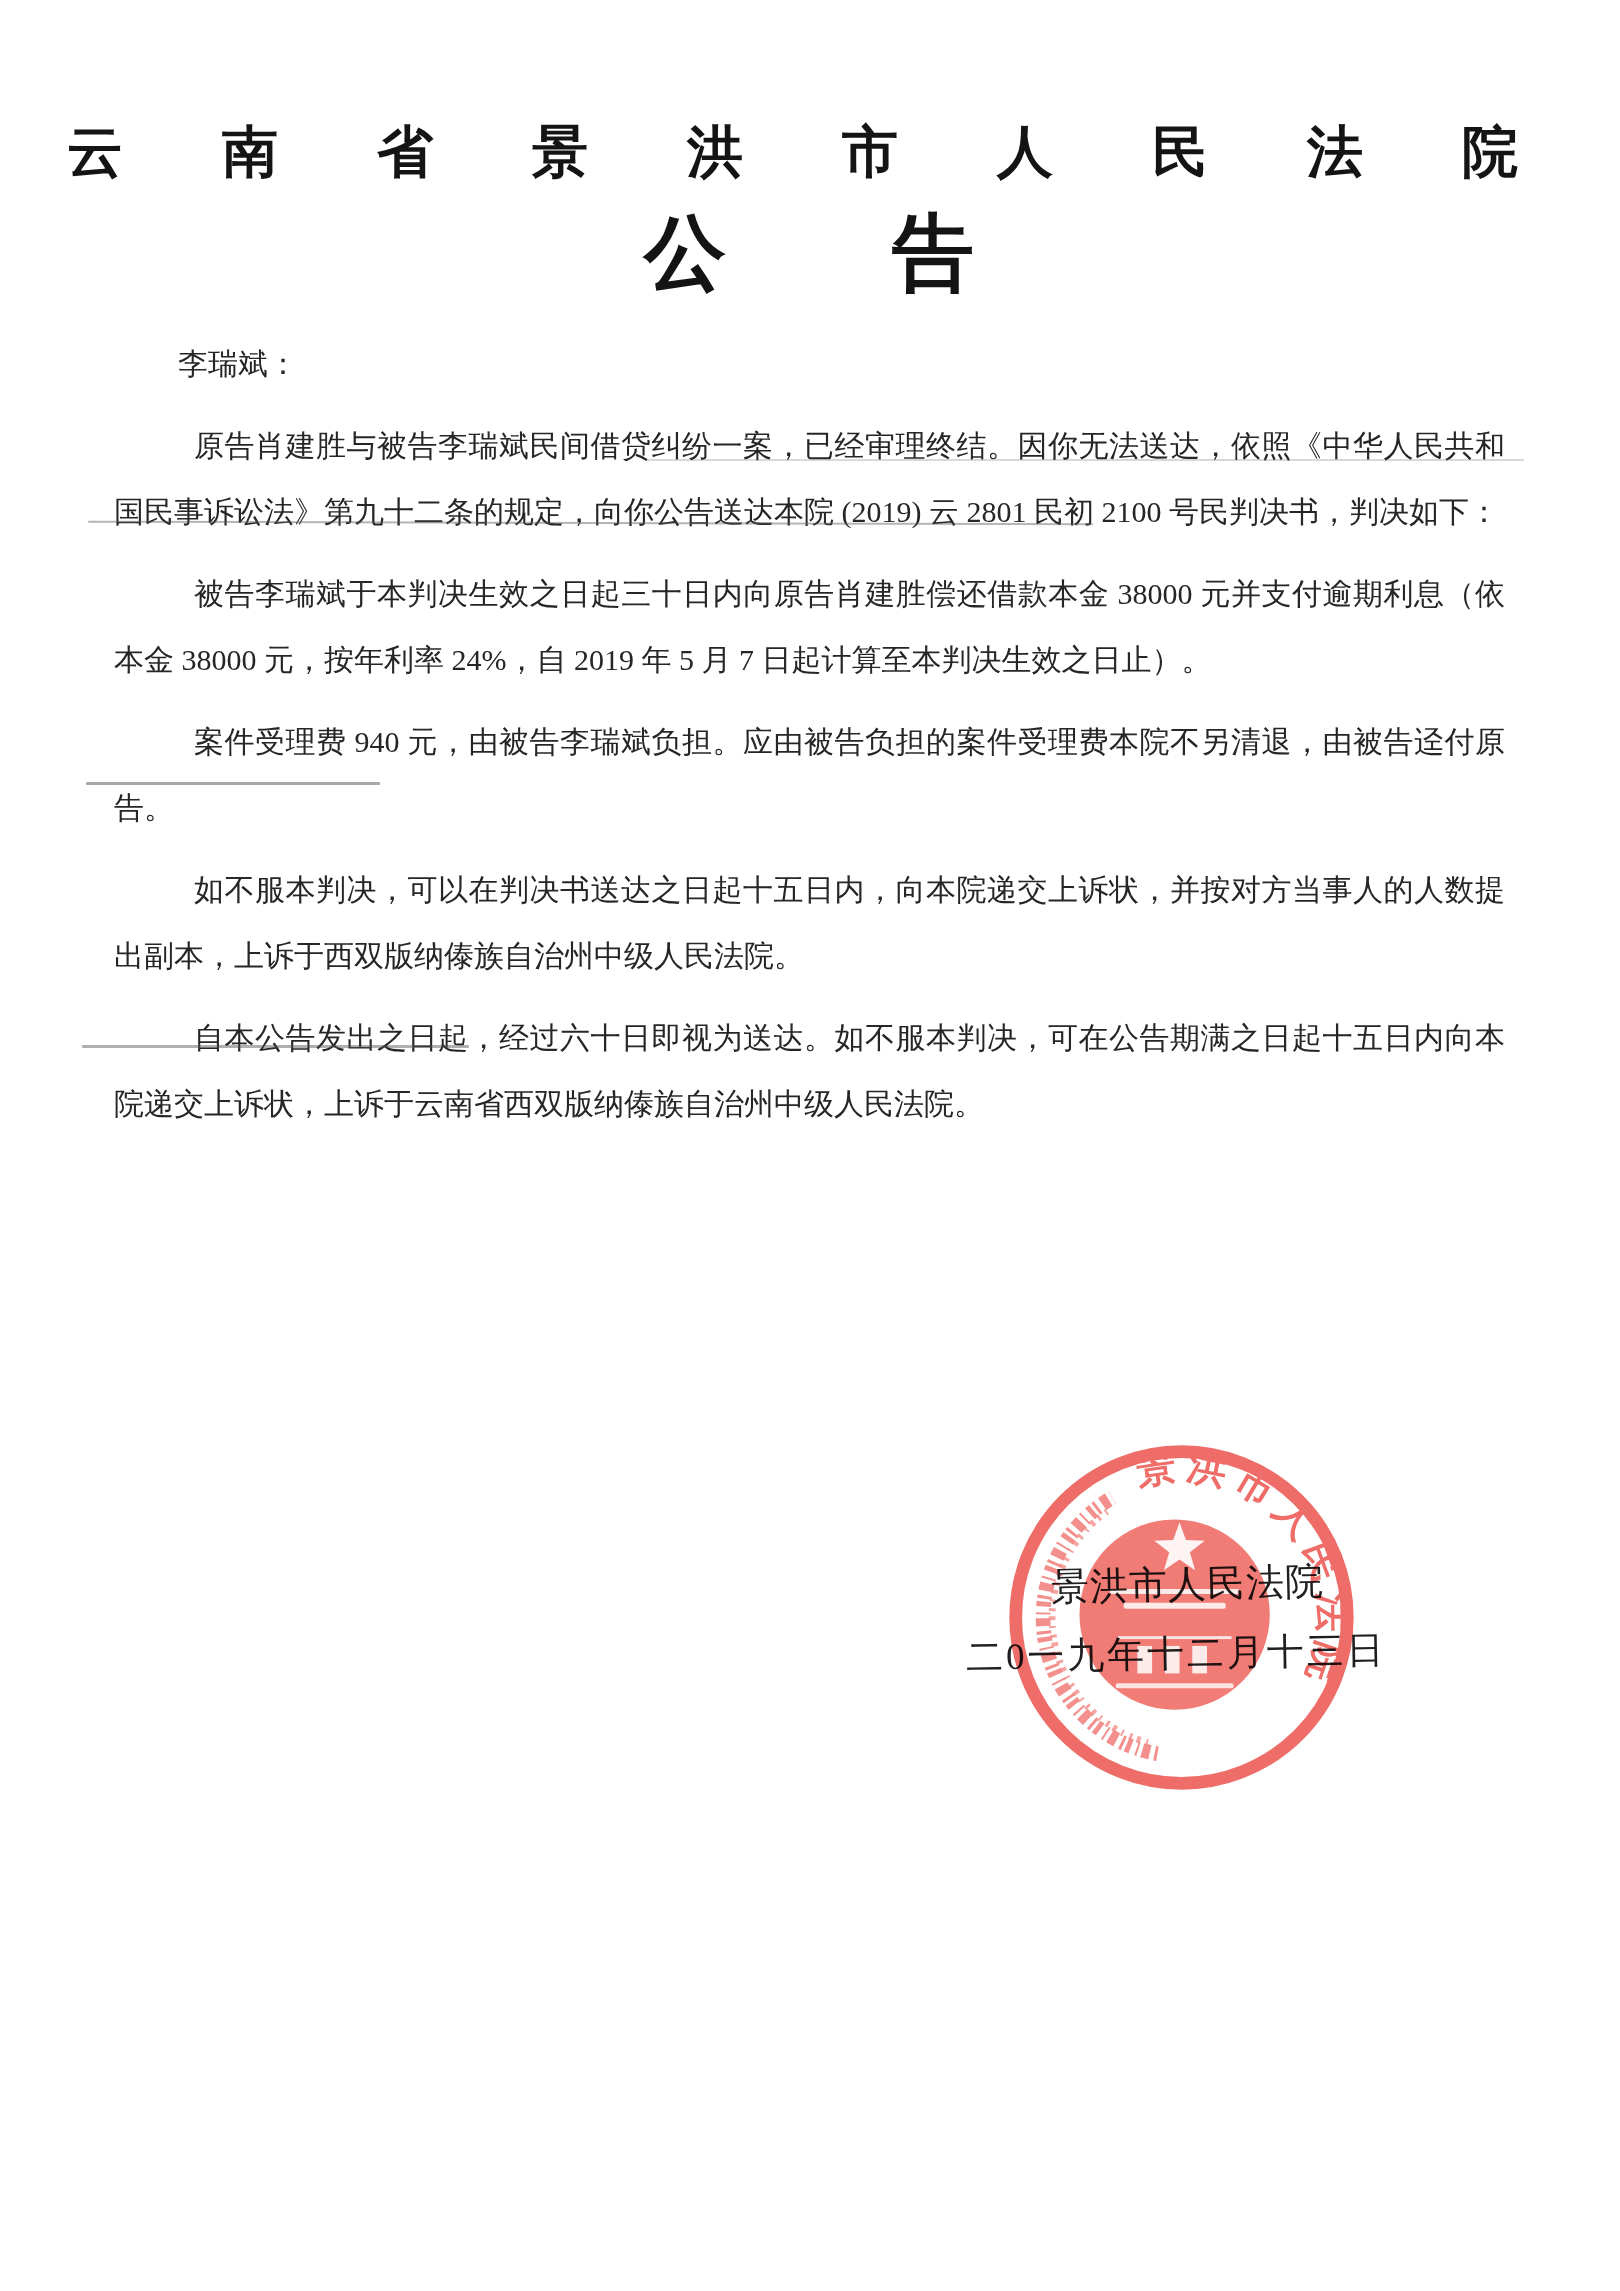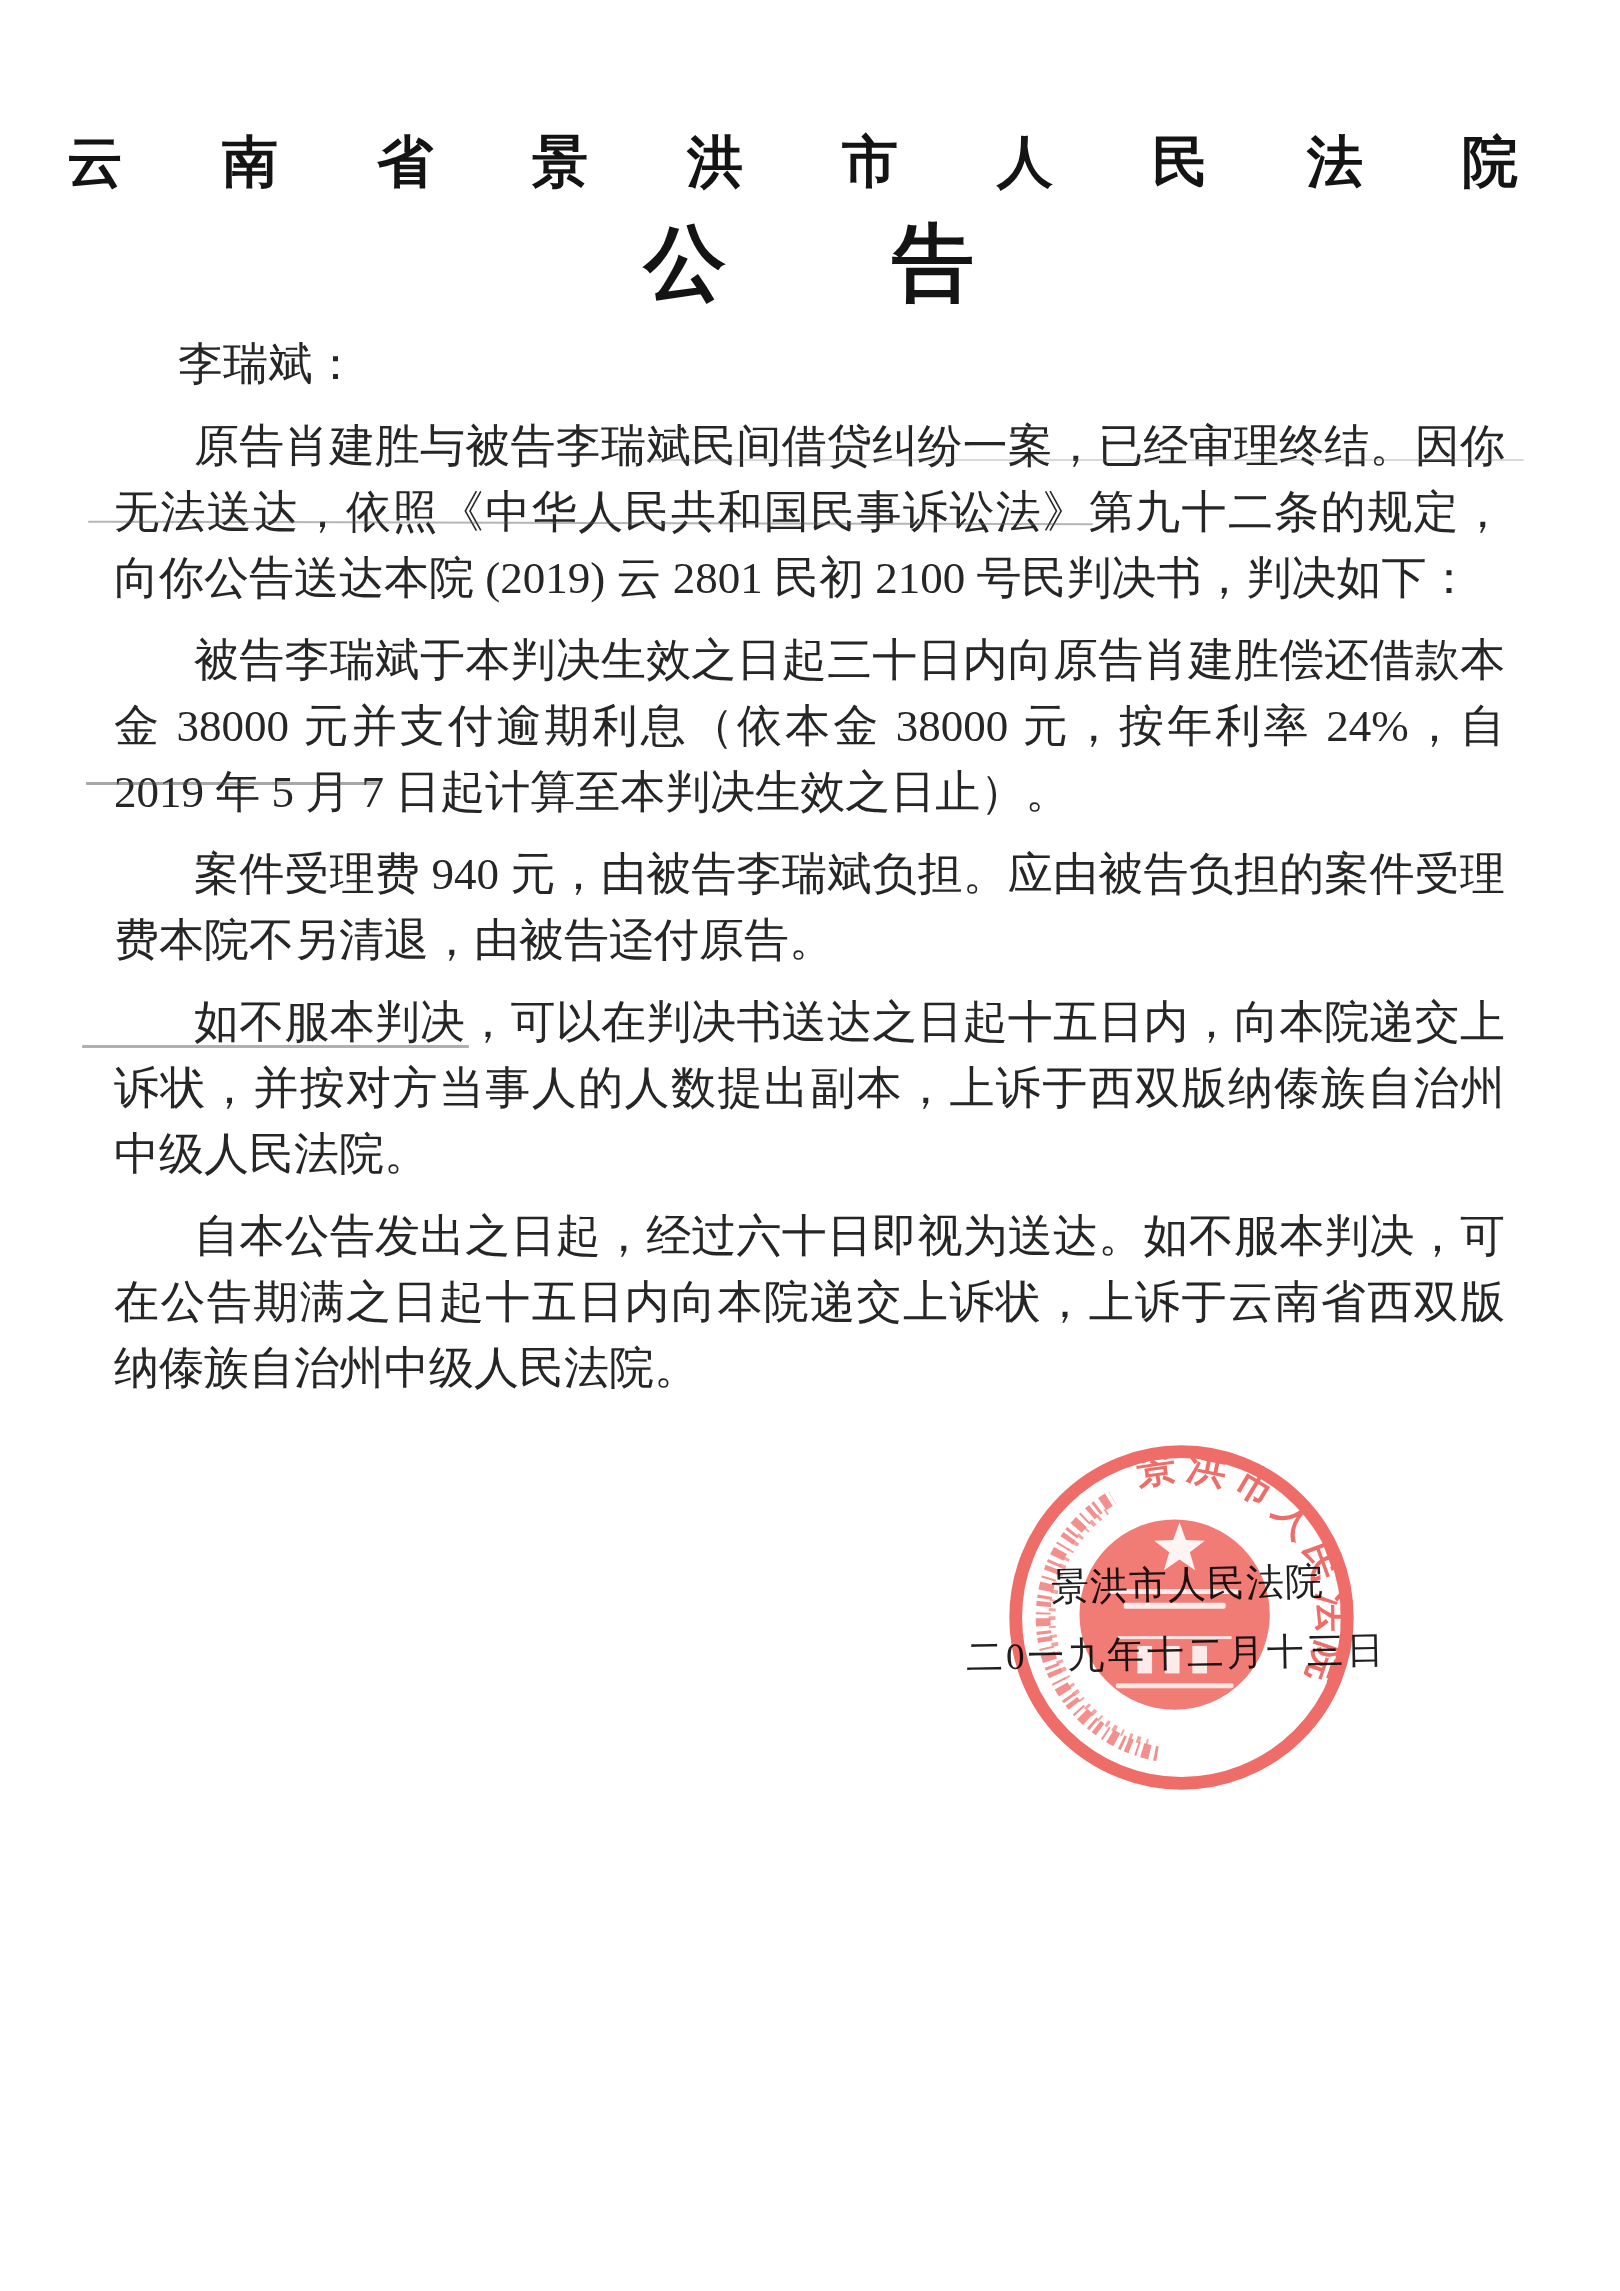--- a/index.html
+++ b/index.html
@@ -6,41 +6,41 @@
   .page{
     position:relative;
     width:1620px;height:2292px;
     margin:0 auto;
     background:#ffffff;
     overflow:hidden;
     font-family:"Liberation Serif","DejaVu Serif",serif;
     color:#2b2b2b;
   }
   
-  .doc-header{position:absolute;left:67px;top:132px;width:1451px;}
+  .doc-header{position:absolute;left:67px;top:122px;width:1451px;}
   .court-title{
     margin:0;
     font-size:56px;line-height:61px;font-weight:600;
     color:#141414;
     text-align:justify;text-align-last:justify;
     white-space:normal;
   }
   .doc-title{
     margin:16px;
     margin-top:21.6px;
     margin-left:577px;              
     font-size:82px;line-height:98px;font-weight:600;
     color:#141414;
     letter-spacing:166px;
     white-space:nowrap;
   }
   
   .doc-body{
     position:absolute;left:98px;top:331px;width:1423px;
-    font-size:45px;line-height:66px;
+    font-size:30px;line-height:66px;
     color:#262626;
   }
   .addressee{margin:0;text-indent:80px;}
   .para{
     margin:16px;
     text-indent:80px;
     text-align:justify;
     text-justify:inter-character;
   }
   

